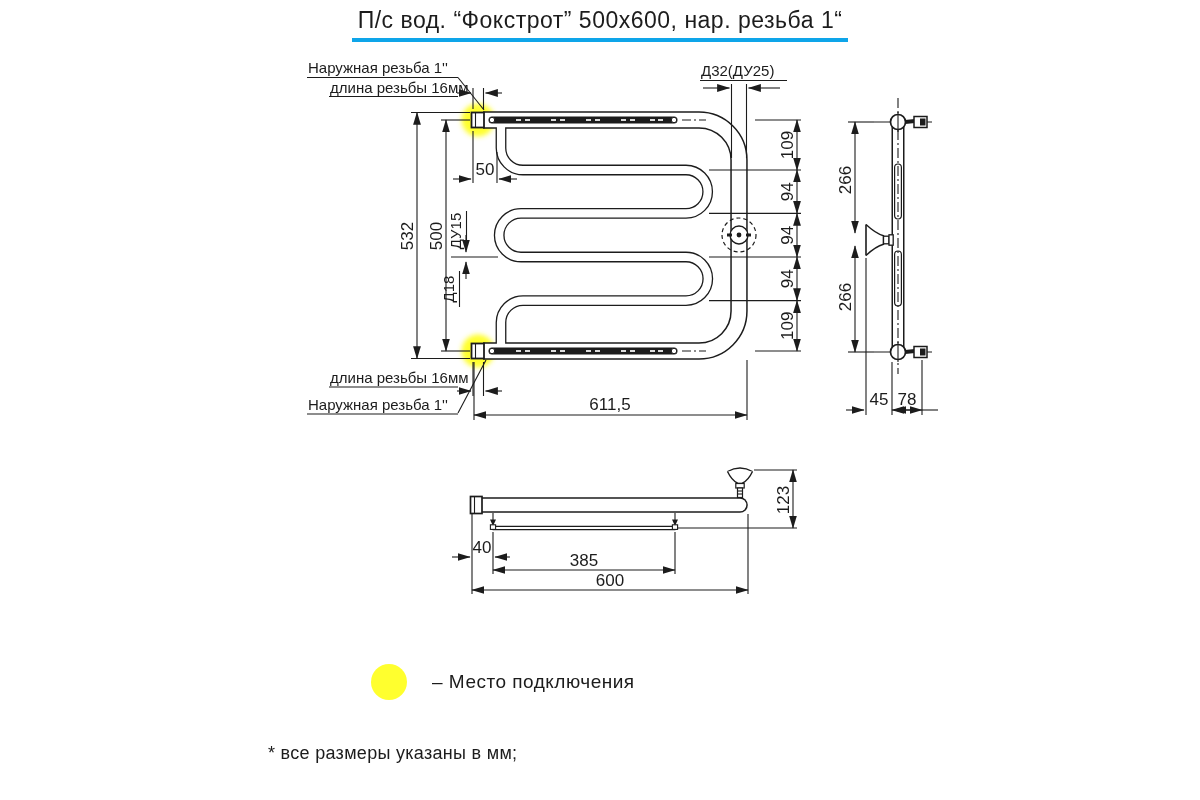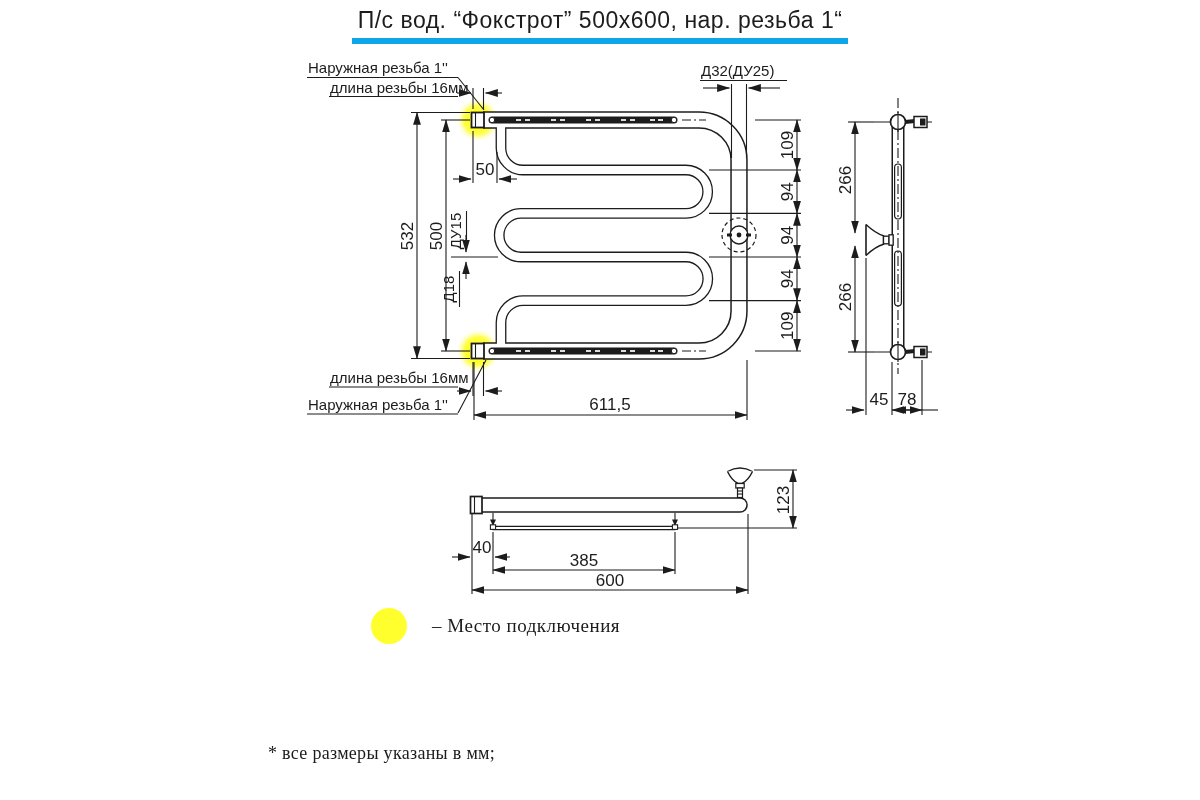--- a/index.html
+++ b/index.html
@@ -1,25 +1,25 @@
 <!DOCTYPE html>
 <html><head>
 <meta charset="utf-8">
 <style>
   html,body{margin:0;padding:0;background:#fff;}
   #page{position:relative;width:1200px;height:800px;background:#fff;overflow:hidden;
         font-family:"Liberation Sans",sans-serif;color:#1c1c1c;}
   #drawing{position:absolute;left:0;top:0;}
   .title-wrap{position:absolute;top:7px;left:0;width:100%;text-align:center;}
   .title-wrap span{display:inline-block;font-size:23px;letter-spacing:0.5px;
-        border-bottom:6px solid #0ea5e9;padding:0 6px 4px 6px;}
-  .legend{position:absolute;left:371px;top:608px;display:flex;align-items:center;font-family:Liberation Serif, serif;}
+        border-bottom:4px solid #0ea5e9;padding:0 6px 4px 6px;}
+  .legend{position:absolute;left:371px;top:664px;display:flex;align-items:center;}
   .legend .dot{width:36px;height:36px;border-radius:50%;background:#ffff2e;}
   .legend .ltxt{margin-left:25px;font-size:19px;letter-spacing:0.5px;}
-  .notes{position:absolute;left:268px;top:740px;font-size:18px;line-height:27px;letter-spacing:0.3px;font-family:Liberation Serif, serif;}
+  .notes{position:absolute;left:268px;top:740px;font-size:18px;line-height:27px;letter-spacing:0.3px;}
   svg text{font-family:"Liberation Sans",sans-serif;fill:#1c1c1c;}
   .lbl{font-size:15px;}
   .dimtxt{font-size:17px;}
   .thin{stroke:#1c1c1c;stroke-width:1.1;fill:none;}
   .outl{stroke:#1c1c1c;fill:none;}
   .wfill{stroke:#ffffff;fill:none;}
 </style>
 </head>
 <body>
 <div id="page">

